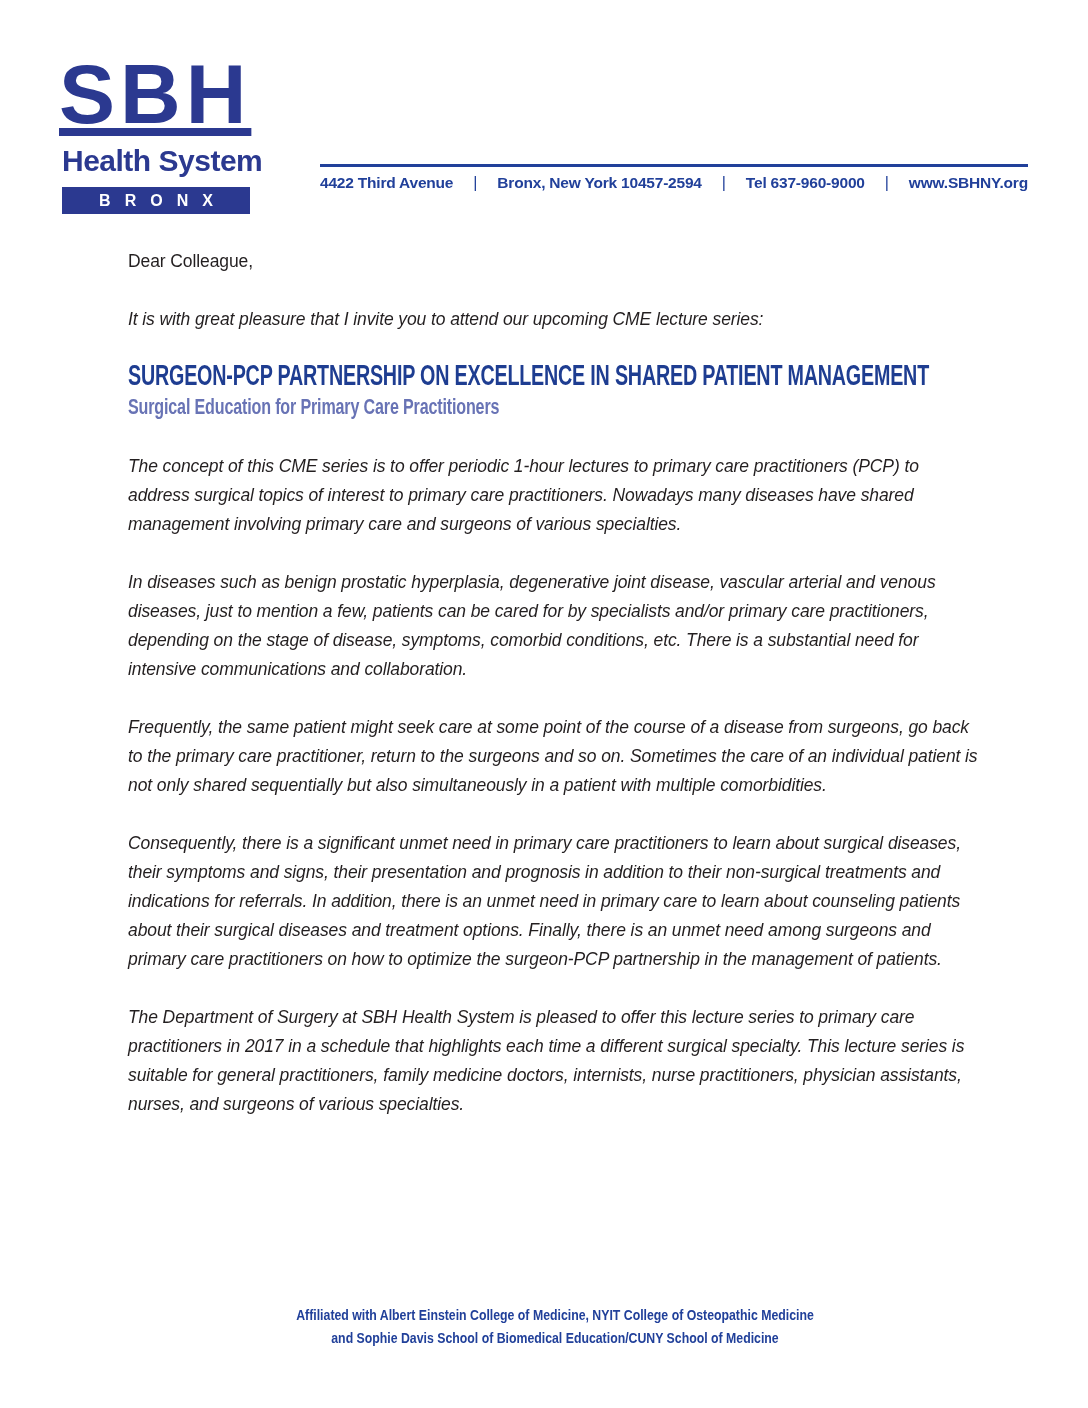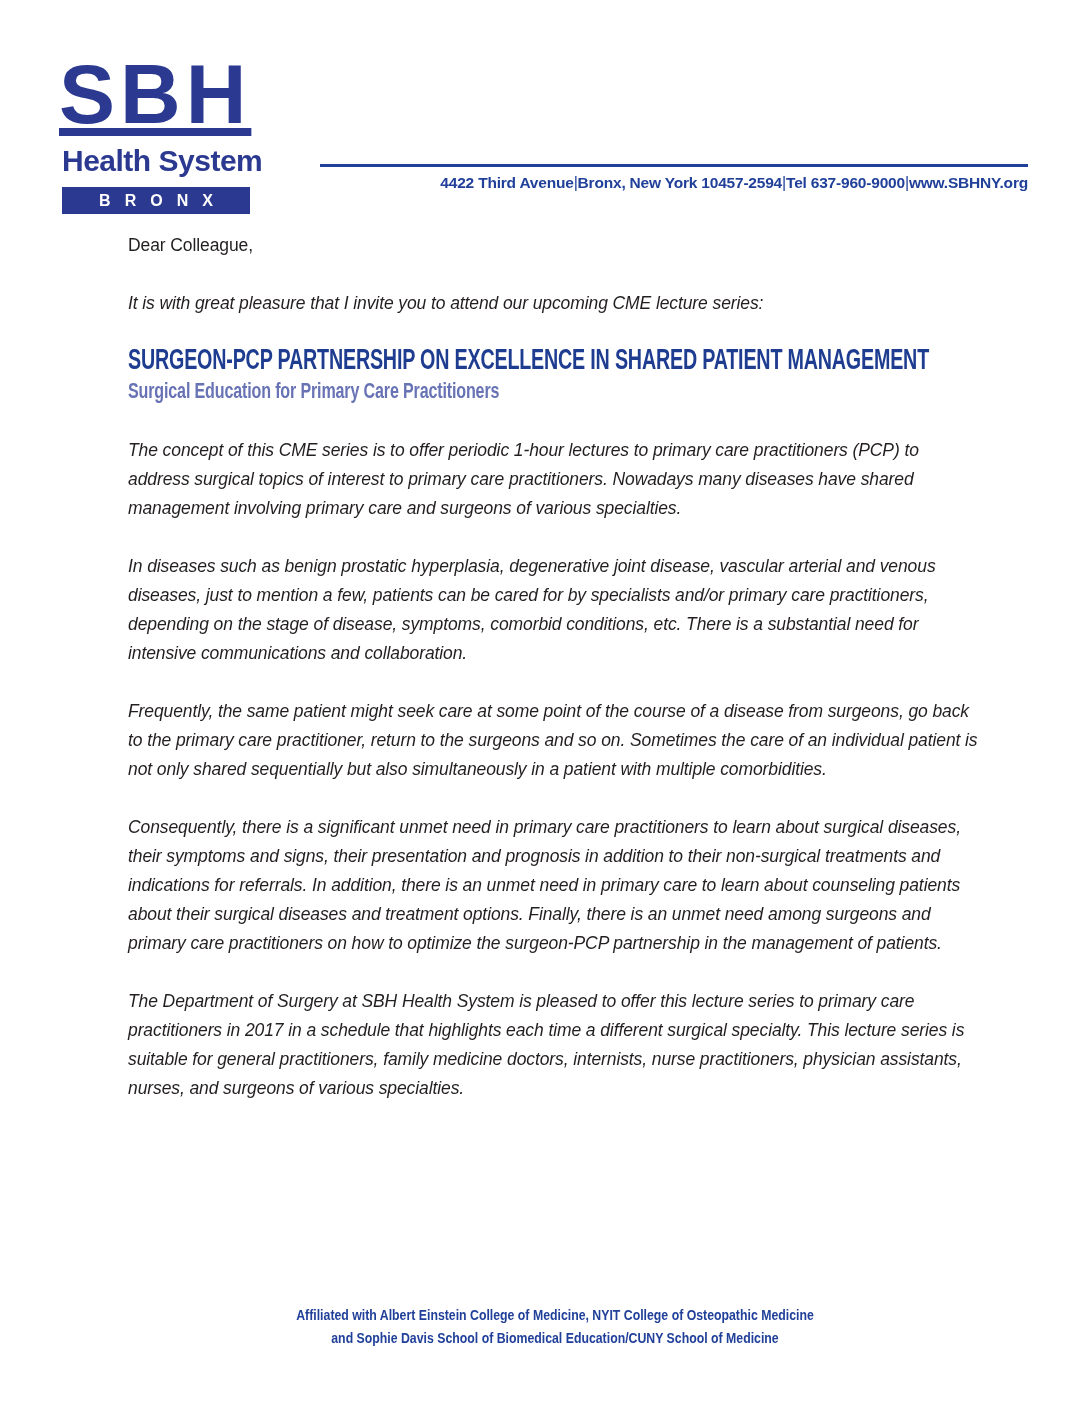--- a/index.html
+++ b/index.html
@@ -57,39 +57,39 @@
 
   
   .contact-bar{
     position:absolute;
     left:320px;
     right:60px;
     top:164px;
     border-top:3px solid var(--header-blue);
     padding-top:7px;
     display:flex;
-    justify-content:flex-end;
+    justify-content:space-between;
     align-items:center;
     color:var(--header-blue);
     font-size:15.5px;
     font-weight:bold;
     letter-spacing:-0.2px;
     white-space:nowrap;
   }
   .contact-sep{
     color:var(--header-blue);
     font-weight:normal;
     font-size:16px;
   }
 
   
   .letter{
     position:absolute;
     left:128px;
-    top:231px;
+    top:247px;
     width:850px;
     color:var(--body-text);
     font-size:17.5px;
     line-height:29px;
     letter-spacing:-0.1px;
   }
   .salutation{margin-bottom:29px;}
   .intro{margin-bottom:26px;font-style:italic;}
   .heading{
     font-size:29px;

